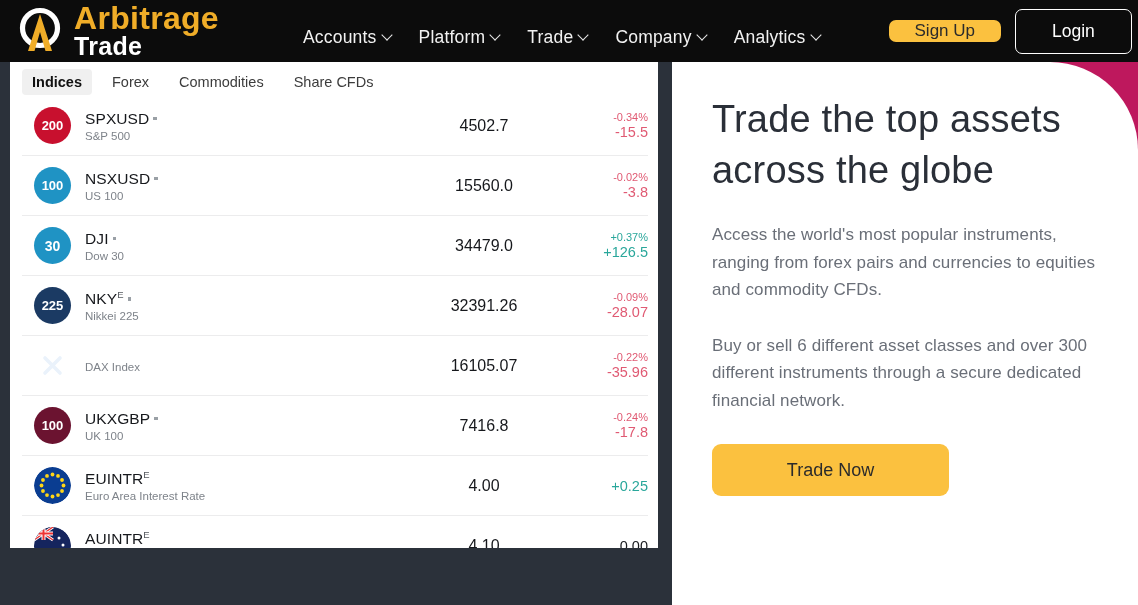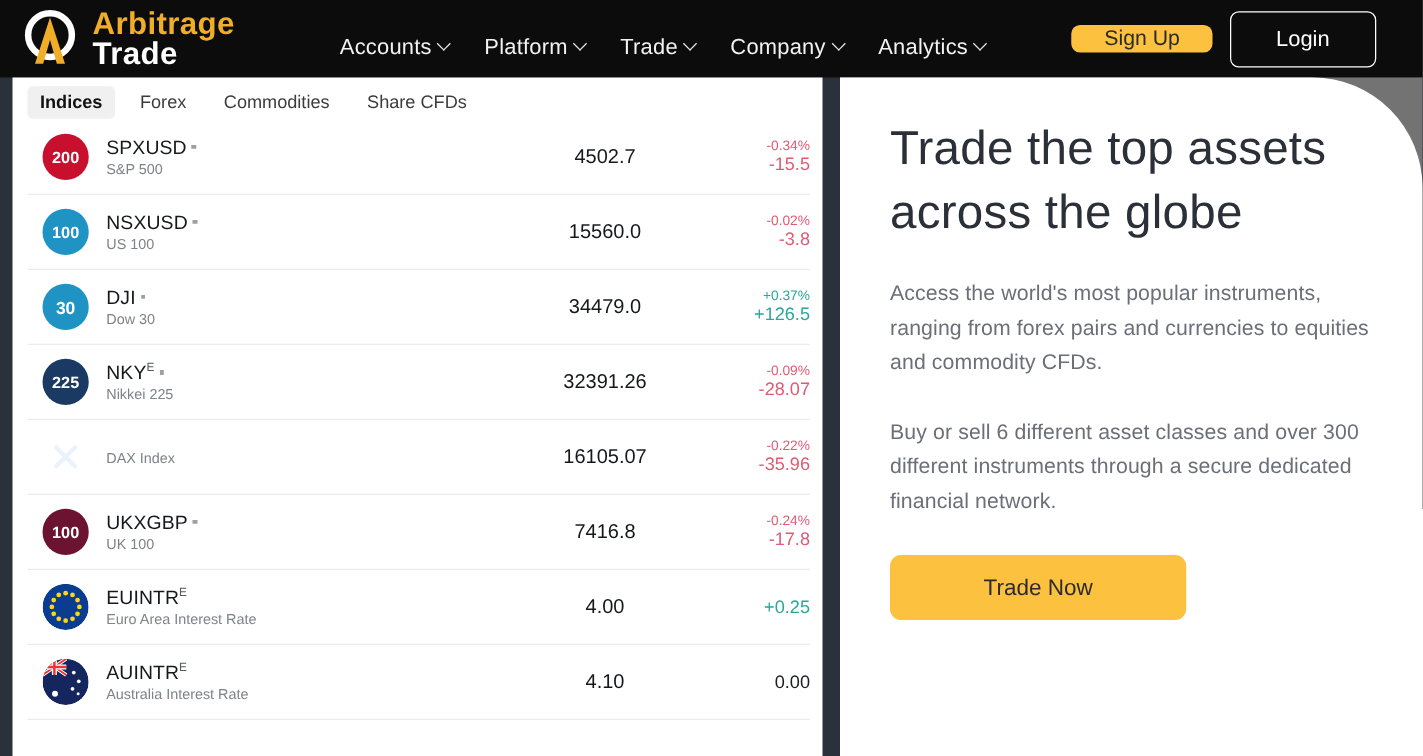--- a/index.html
+++ b/index.html
@@ -13,21 +13,21 @@
   
   #topbar {
     position: absolute; left: 0; top: 0; width: 1138px; height: 62px;
     background: #0c0c0c;
     display: flex; align-items: center;
   }
 
   #logo { display: flex; align-items: center; margin-left: 14px; }
   #logo-mark { width: 52px; height: 52px; position: relative; flex: none; }
   #logo-text { margin-left: 8px; line-height: 0.98; }
-  .logo-l1 { font-size: 25px; font-weight: bold; color: #f0ad28; letter-spacing: .3px; }
+  .logo-l1 { font-size: 32px; font-weight: bold; color: #f0ad28; letter-spacing: .3px; }
   .logo-l2 { font-size: 25px; font-weight: bold; color: #ffffff; letter-spacing: .3px; }
 
   #nav { display: flex; align-items: center; gap: 27px; margin-left: 84px; margin-top: 12px; }
   .nav-item {
     display: flex; align-items: center; gap: 6px;
     color: #f2f2f2; font-size: 17.5px; letter-spacing: .2px; cursor: pointer;
   }
   .chev { width: 9px; height: 9px; position: relative; top: -2px; }
   .chev::before {
     content:""; position:absolute; left:0; top:0; width:7px; height:7px;
@@ -51,21 +51,21 @@
   }
 
   
   #stage {
     position: absolute; left: 0; top: 62px; width: 1138px; height: 543px;
     background: #2b313a;
   }
 
   
   #left-card {
-    position: absolute; left: 10px; top: 0; width: 648px; height: 543px;
+    position: absolute; left: 10px; top: 0; width: 648px; height: 486px;
     background: #ffffff; overflow: hidden;
   }
 
   #tabs {
     display: flex; align-items: center; gap: 10px;
     padding: 6px 8px 0 12px; height: 34px;
   }
   .tab {
     font-size: 14.5px; color: #3c3c3c; padding: 5px 10px;
     border-radius: 4px; cursor: pointer; white-space: nowrap;
@@ -102,21 +102,21 @@
   }
   .chg .pc { font-size: 11px; }
   .chg .ab { font-size: 14.5px; }
   .neg { color: #e05a73; }
   .pos { color: #2aa79b; }
   .neu { color: #1b1d21; }
 
   
   #right-panel {
     position: absolute; left: 672px; top: 0; width: 466px; height: 543px;
-    background: #737373;
+    background: #be185d;
   }
   #right-white {
     position: absolute; left: 0; top: 0; width: 466px; height: 543px;
     background: #ffffff; border-top-right-radius: 88px;
   }
   #right-inner { padding: 32px 36px 0 40px; }
   #hero-title {
     font-size: 38px; line-height: 1.33; color: #2a2f38;
     letter-spacing: .2px; font-weight: normal;
   }

